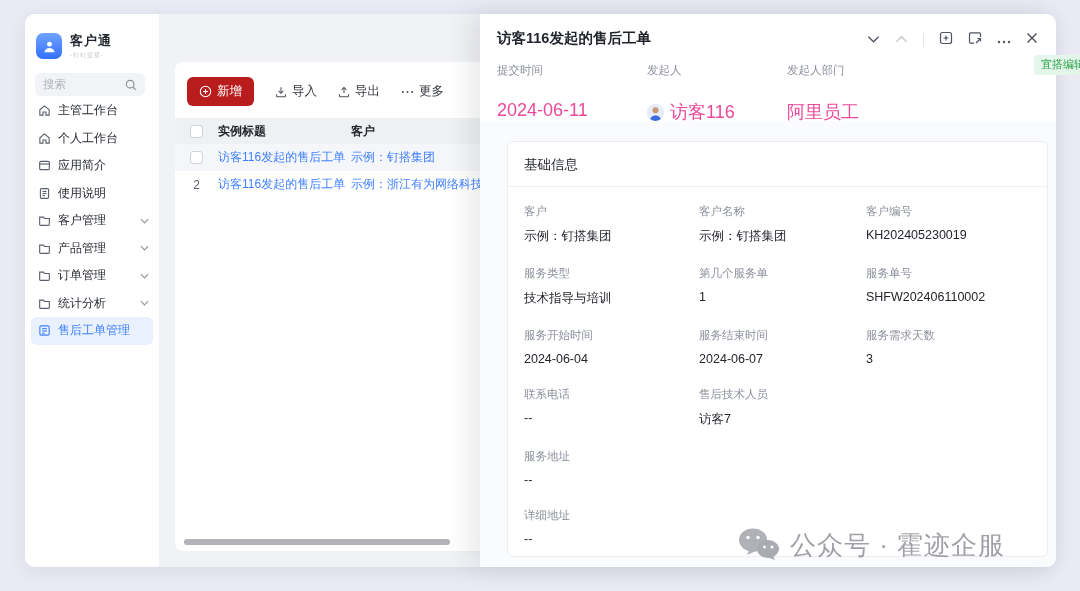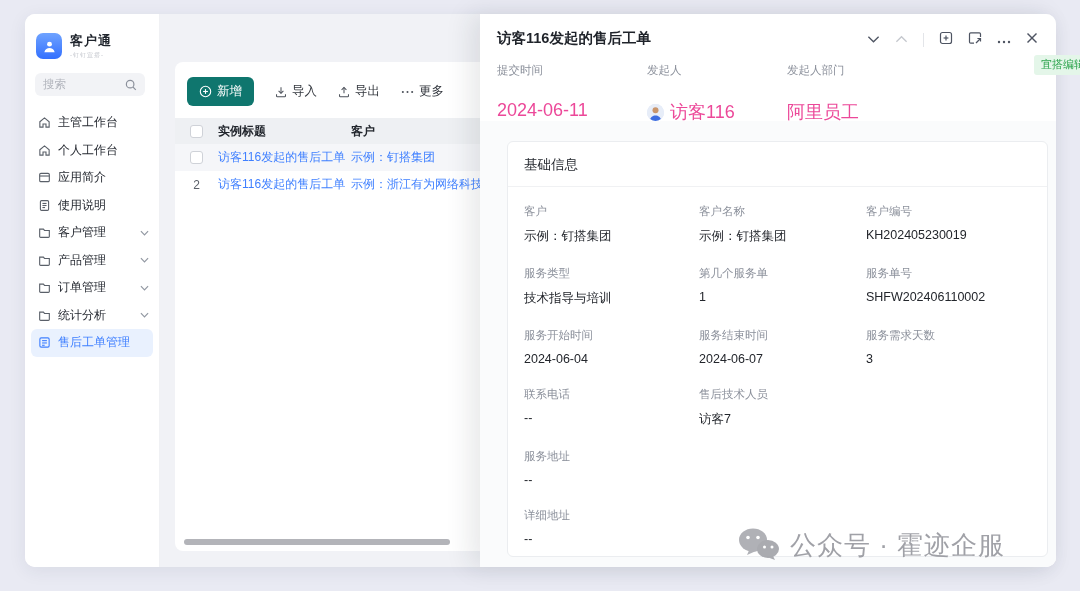--- a/index.html
+++ b/index.html
@@ -15,35 +15,35 @@
   .sidebar { position:absolute; left:0; top:0; width:135px; height:553px; background:#fff;
              border-right:1px solid #f0f1f4; border-radius:10px 0 0 10px; }
   .logo-row { display:flex; align-items:center; gap:8px; padding:18px 0 0 11px; }
   .logo-badge { width:26px; height:26px; border-radius:7px; background:linear-gradient(180deg,#6fa3ff,#3370ff);
                 display:flex; align-items:center; justify-content:center; flex:none; }
   .app-title { font-size:13px; font-weight:bold; color:#1f242c; letter-spacing:1px; }
   .app-subtitle { font-size:6px; color:#c2c5cc; letter-spacing:1px; margin-top:1px; }
   .search-box { margin:13px 14px 0 10px; height:23px; background:#f2f3f6; border-radius:6px;
                 display:flex; align-items:center; padding:0 8px; }
   .search-ph { flex:1; font-size:11.5px; color:#b1b4bc; }
-  .menu { margin-top:13px; }
+  .menu { margin-top:1px; }
   .menu-item { position:relative; display:flex; align-items:center; gap:7px; height:27.5px;
                padding:0 10px 0 13px; font-size:12px; color:#262a32; cursor:pointer; }
   .mi-icon { width:13px; height:13px; flex:none; display:flex; align-items:center; color:#5a6069; }
   .mi-chev { margin-left:auto; color:#9298a2; display:flex; }
   .menu-item.active { background:#e9f1fe; color:#4080ff; border-radius:6px; margin:0 6px; padding:0 4px 0 7px; }
   .menu-item.active .mi-icon { color:#4080ff; }
 
   
   .content { position:absolute; left:135px; top:0; right:0; bottom:0; background:#f1f2f6;
              border-radius:0 10px 10px 0; }
   .list-panel { position:absolute; left:15px; top:48px; width:560px; bottom:16px;
                 background:#fff; border-radius:8px; }
   .toolbar { display:flex; align-items:center; gap:21px; padding:15px 14px 12px 12px; }
-  .btn-primary { display:flex; align-items:center; gap:5px; background:#0f766e; color:#fff;
+  .btn-primary { display:flex; align-items:center; gap:5px; background:#b91c1c; color:#fff;
                  border:none; border-radius:6px; font-size:12.5px; padding:6px 12px; cursor:pointer;
                  font-family:inherit; }
   .btn-text { display:flex; align-items:center; gap:5px; background:none; border:none; font-size:12.5px;
               color:#34383f; cursor:pointer; font-family:inherit; }
   .btn-text .bt-ic { display:flex; color:#4b5059; }
   .table { font-size:12px; }
   .t-row { display:flex; align-items:center; height:27px; }
   .t-head { background:#eef0f3; height:26px; font-weight:bold; color:#22262d; }
   .row-sel { background:#f5f6f9; }
   .cell-cb { width:43px; display:flex; justify-content:center; flex:none; }

